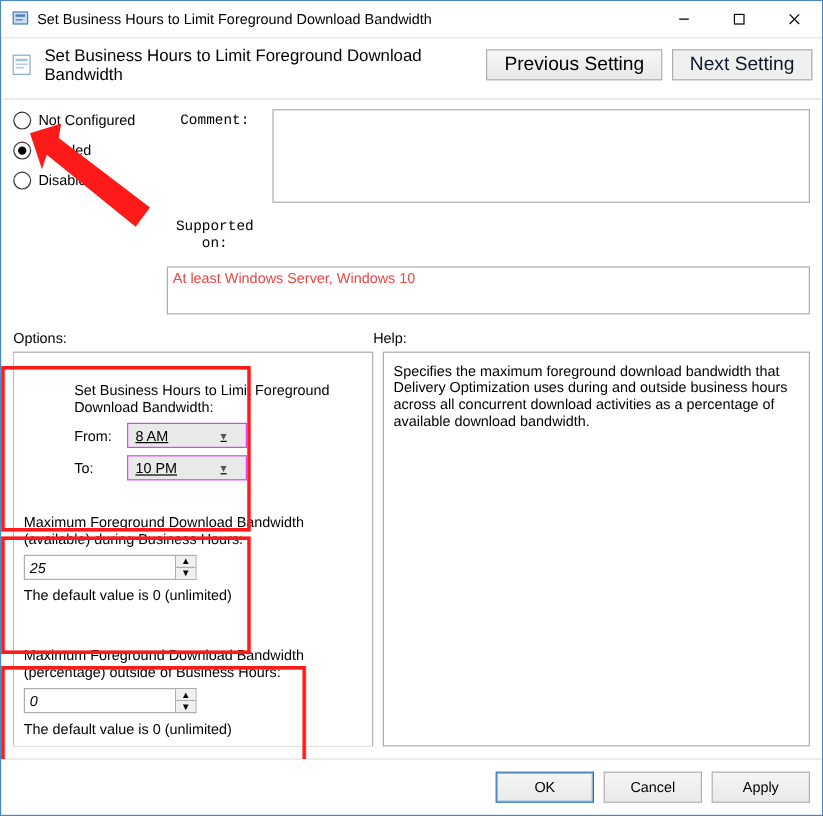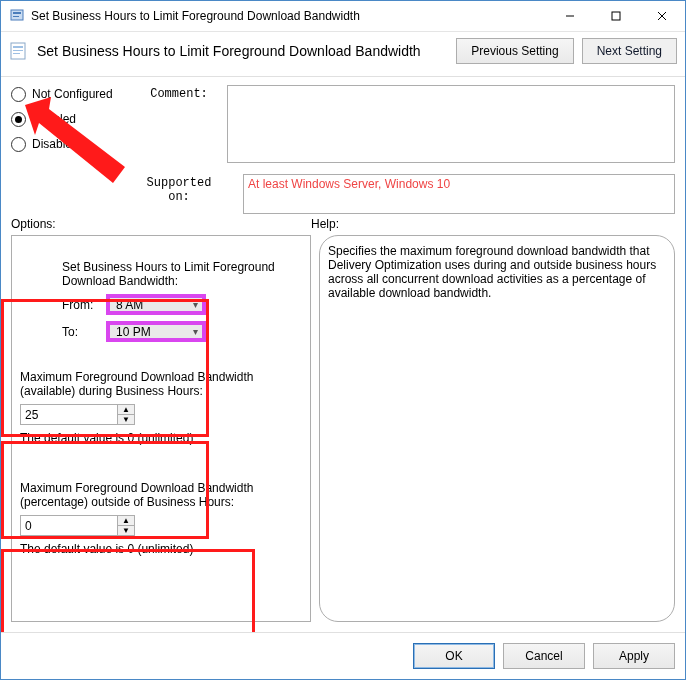--- a/index.html
+++ b/index.html
@@ -53,21 +53,21 @@
   }
   .header2 .big-title {
     font-size: 14px;
     flex:1;
   }
   .nav-btn {
     height: 24px;
     padding: 0 14px;
     border: 1px solid #adadad;
     background: linear-gradient(#f5f5f5,#e9e9e9);
-    font-size: 12px;
+    font-size: 16px;
     display:flex;align-items:center;
   }
   .nav-btn.disabled {
     color:#0f172a;
     background:#f0f0f0;
   }
   .body {
     flex:1;
     display:flex;
     flex-direction:column;
@@ -108,59 +108,62 @@
     background:#fff;
     font-family:inherit;
     font-size:12px;
     resize:none;
     padding:2px 4px;
   }
   textarea.flat { height:78px; overflow-y:scroll;}
   textarea.supported { height:40px; overflow-y:scroll; color:#ef4444; }
   .mid-labels{
     display:flex;
+    margin-top:10px;
   }
   .mid-labels .left { width: 300px;}
   .mid-labels .right { flex:1;}
   .panels {
     flex:1;
     display:flex;
     gap:8px;
     margin-top:4px;
     min-height:0;
   }
   .panel {
     border:1px solid #adadad;
     background:#fff;
     overflow-y:auto;
     padding:8px;
     box-sizing:border-box;
   }
   .panel.options { width: 300px; position:relative;}
-  .panel.help { flex:1;border-radius:19px;}
+  .panel.help { flex:1;}
   .section {
     margin-bottom:14px;
   }
   .form-row{ display:flex; align-items:center; gap:8px; margin:6px 0;}
   .select {
     height:21px;
-    border:4px solid #d946ef;
+    border:1px solid #d946ef;
     background:#e9e9e9;
     display:flex;align-items:center;justify-content:space-between;
-    padding:0 4px 0 6px;
+    padding:0 16px 0 6px;
     min-width:90px;
     box-sizing:border-box;
+    text-decoration:underline;
   }
   .select .chev { font-size:10px; color:#555;}
   .spinner {
-    height:21px;width:115px;
+    height:21px;width:144px;
     border:1px solid #adadad;
     display:flex;align-items:flex-end;
     box-sizing:border-box;
     background:#fff;
+    font-style:italic;
   }
   .spinner .val{flex:1;padding:2px 4px;}
   .spinner .btns{width:16px;display:flex;flex-direction:column;border-left:1px solid #adadad;}
   .spinner .btns div{flex:1;display:flex;align-items:center;justify-content:center;font-size:8px;background:#f0f0f0;border-bottom:1px solid #adadad;}
   .spinner .btns div:last-child{border-bottom:none;}
   .footer {
     border-top:1px solid #e0e0e0;
     padding:10px;
     display:flex;
     justify-content:flex-end;
@@ -246,21 +249,21 @@
         <div class="radio-row">
           <span class="radio"></span>
           <span>Disabled</span>
         </div>
       </div>
       <div style="flex:1;display:flex;flex-direction:column;gap:8px;">
         <div style="display:flex;gap:8px;">
           <div class="label-col">Comment:</div>
           <div class="field-col"><textarea class="flat" style=""></textarea></div>
         </div>
-        <div style="display:flex;gap:24px;">
+        <div style="display:flex;gap:12px;flex-direction:column;">
           <div class="label-col">Supported on:</div>
           <div class="field-col"><textarea class="flat supported" readonly="" style="">At least Windows Server, Windows 10</textarea></div>
         </div>
       </div>
     </div>
 
     <div class="mid-labels">
       <div class="left">Options:</div>
       <div class="right">Help:</div>
     </div>

